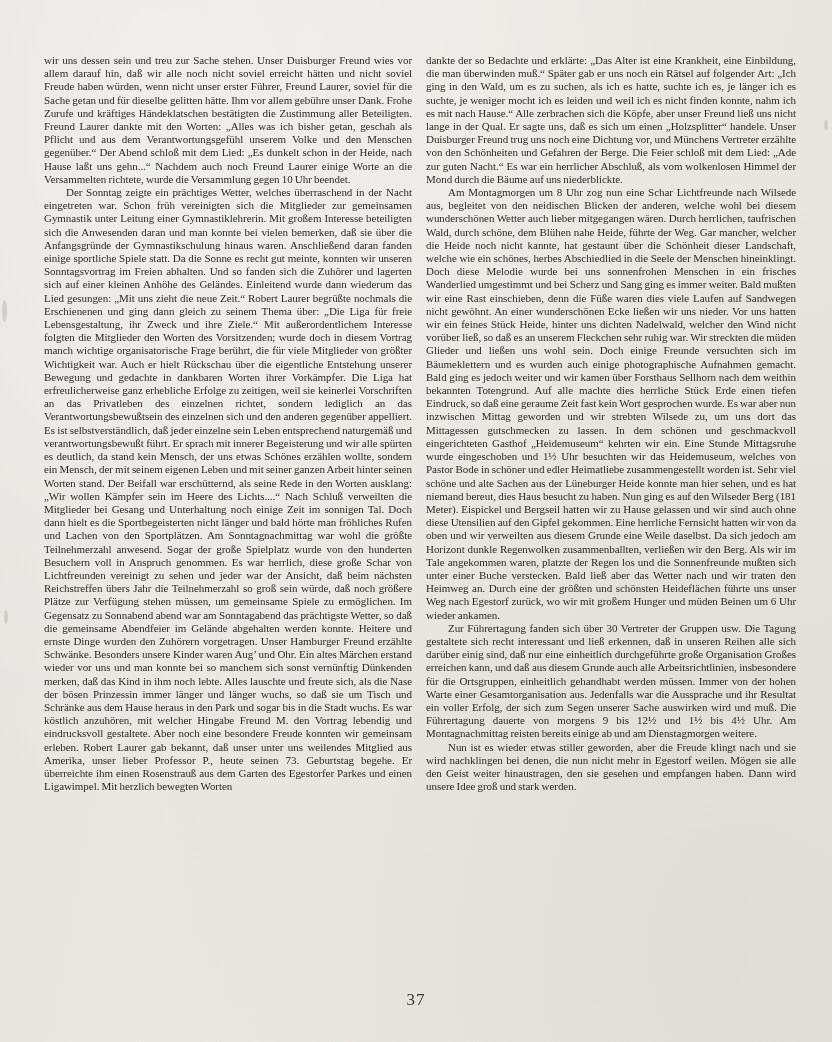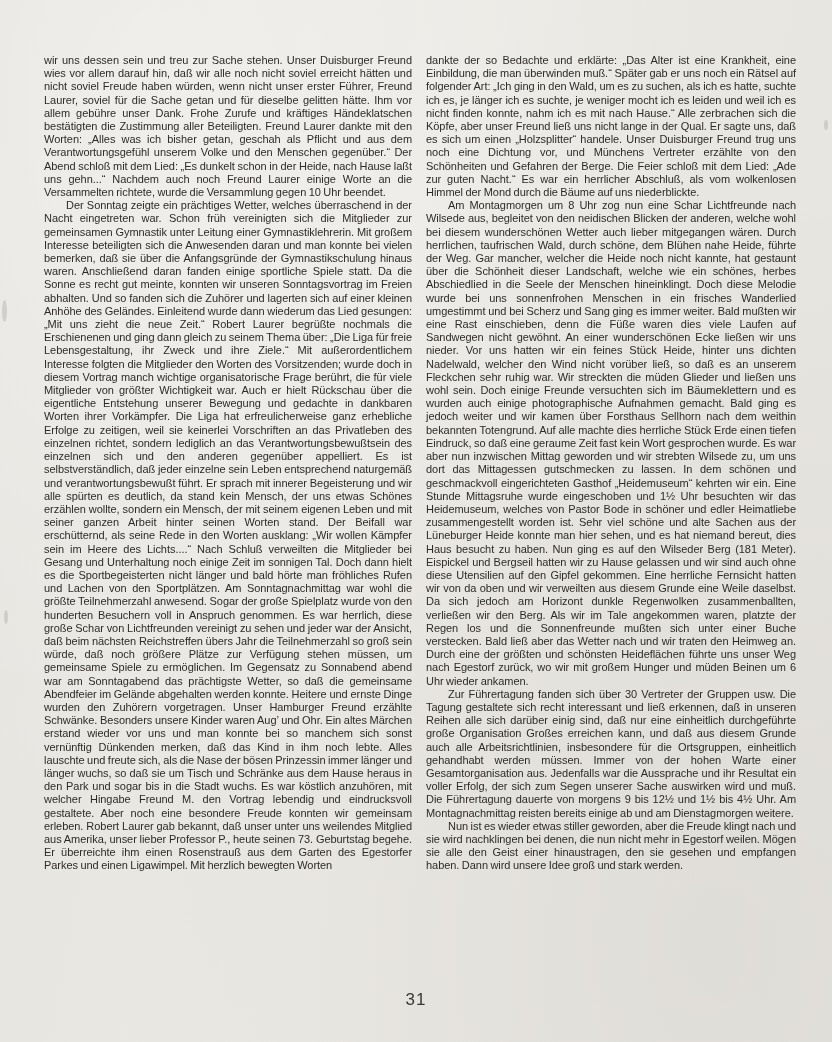--- a/index.html
+++ b/index.html
@@ -10,21 +10,21 @@
   .page {
     position: relative;
     width: 832px;
     height: 1042px;
     margin: 0 auto;
     background:
       radial-gradient(ellipse at 20% 10%, rgba(255,255,255,0.35), rgba(255,255,255,0) 55%),
       radial-gradient(ellipse at 85% 90%, rgba(120,115,105,0.08), rgba(120,115,105,0) 60%),
       linear-gradient(100deg, #e6e4df 0%, #ebe9e4 45%, #e7e5e0 100%);
     overflow: hidden;
-    font-family: Liberation Sans, sans-serif;
+    font-family: Liberation Serif, serif;
     color: #2e2b27;
   }
   .columns {
     position: absolute;
     left: 44px;
     top: 54px;
     width: 752px;
     display: flex;
     gap: 14px;
   }
@@ -70,24 +70,24 @@
 
     <div class="col col-left">
       <p class="para">wir uns dessen sein und treu zur Sache stehen. Unser Duisburger Freund wies vor allem darauf hin, daß wir alle noch nicht soviel erreicht hätten und nicht soviel Freude haben würden, wenn nicht unser erster Führer, Freund Laurer, soviel für die Sache getan und für dieselbe gelitten hätte. Ihm vor allem gebühre unser Dank. Frohe Zurufe und kräftiges Händeklatschen bestätigten die Zustimmung aller Beteiligten. Freund Laurer dankte mit den Worten: „Alles was ich bisher getan, geschah als Pflicht und aus dem Verantwortungsgefühl unserem Volke und den Menschen gegenüber.“ Der Abend schloß mit dem Lied: „Es dunkelt schon in der Heide, nach Hause laßt uns gehn...“ Nachdem auch noch Freund Laurer einige Worte an die Versammelten richtete, wurde die Versammlung gegen 10 Uhr beendet.</p>
       <p class="para indent gap">Der Sonntag zeigte ein prächtiges Wetter, welches überraschend in der Nacht eingetreten war. Schon früh vereinigten sich die Mitglieder zur gemeinsamen Gymnastik unter Leitung einer Gymnastiklehrerin. Mit großem Interesse beteiligten sich die Anwesenden daran und man konnte bei vielen bemerken, daß sie über die Anfangsgründe der Gymnastikschulung hinaus waren. Anschließend daran fanden einige sportliche Spiele statt. Da die Sonne es recht gut meinte, konnten wir unseren Sonntagsvortrag im Freien abhalten. Und so fanden sich die Zuhörer und lagerten sich auf einer kleinen Anhöhe des Geländes. Einleitend wurde dann wiederum das Lied gesungen: „Mit uns zieht die neue Zeit.“ Robert Laurer begrüßte nochmals die Erschienenen und ging dann gleich zu seinem Thema über: „Die Liga für freie Lebensgestaltung, ihr Zweck und ihre Ziele.“ Mit außerordentlichem Interesse folgten die Mitglieder den Worten des Vorsitzenden; wurde doch in diesem Vortrag manch wichtige organisatorische Frage berührt, die für viele Mitglieder von größter Wichtigkeit war. Auch er hielt Rückschau über die eigentliche Entstehung unserer Bewegung und gedachte in dankbaren Worten ihrer Vorkämpfer. Die Liga hat erfreulicherweise ganz erhebliche Erfolge zu zeitigen, weil sie keinerlei Vorschriften an das Privatleben des einzelnen richtet, sondern lediglich an das Verantwortungsbewußtsein des einzelnen sich und den anderen gegenüber appelliert. Es ist selbstverständlich, daß jeder einzelne sein Leben entsprechend naturgemäß und verantwortungsbewußt führt. Er sprach mit innerer Begeisterung und wir alle spürten es deutlich, da stand kein Mensch, der uns etwas Schönes erzählen wollte, sondern ein Mensch, der mit seinem eigenen Leben und mit seiner ganzen Arbeit hinter seinen Worten stand. Der Beifall war erschütternd, als seine Rede in den Worten ausklang: „Wir wollen Kämpfer sein im Heere des Lichts....“ Nach Schluß verweilten die Mitglieder bei Gesang und Unterhaltung noch einige Zeit im sonnigen Tal. Doch dann hielt es die Sportbegeisterten nicht länger und bald hörte man fröhliches Rufen und Lachen von den Sportplätzen. Am Sonntagnachmittag war wohl die größte Teilnehmerzahl anwesend. Sogar der große Spielplatz wurde von den hunderten Besuchern voll in Anspruch genommen. Es war herrlich, diese große Schar von Lichtfreunden vereinigt zu sehen und jeder war der Ansicht, daß beim nächsten Reichstreffen übers Jahr die Teilnehmerzahl so groß sein würde, daß noch größere Plätze zur Verfügung stehen müssen, um gemeinsame Spiele zu ermöglichen. Im Gegensatz zu Sonnabend abend war am Sonntagabend das prächtigste Wetter, so daß die gemeinsame Abendfeier im Gelände abgehalten werden konnte. Heitere und ernste Dinge wurden den Zuhörern vorgetragen. Unser Hamburger Freund erzählte Schwänke. Besonders unsere Kinder waren Aug’ und Ohr. Ein altes Märchen erstand wieder vor uns und man konnte bei so manchem sich sonst vernünftig Dünkenden merken, daß das Kind in ihm noch lebte. Alles lauschte und freute sich, als die Nase der bösen Prinzessin immer länger und länger wuchs, so daß sie um Tisch und Schränke aus dem Hause heraus in den Park und sogar bis in die Stadt wuchs. Es war köstlich anzuhören, mit welcher Hingabe Freund M. den Vortrag lebendig und eindrucksvoll gestaltete. Aber noch eine besondere Freude konnten wir gemeinsam erleben. Robert Laurer gab bekannt, daß unser unter uns weilendes Mitglied aus Amerika, unser lieber Professor P., heute seinen 73. Geburtstag begehe. Er überreichte ihm einen Rosenstrauß aus dem Garten des Egestorfer Parkes und einen Ligawimpel. Mit herzlich bewegten Worten</p>
     </div>
 
     <div class="col col-right">
       <p class="para">dankte der so Bedachte und erklärte: „Das Alter ist eine Krankheit, eine Einbildung, die man überwinden muß.“ Später gab er uns noch ein Rätsel auf folgender Art: „Ich ging in den Wald, um es zu suchen, als ich es hatte, suchte ich es, je länger ich es suchte, je weniger mocht ich es leiden und weil ich es nicht finden konnte, nahm ich es mit nach Hause.“ Alle zerbrachen sich die Köpfe, aber unser Freund ließ uns nicht lange in der Qual. Er sagte uns, daß es sich um einen „Holzsplitter“ handele. Unser Duisburger Freund trug uns noch eine Dichtung vor, und Münchens Vertreter erzählte von den Schönheiten und Gefahren der Berge. Die Feier schloß mit dem Lied: „Ade zur guten Nacht.“ Es war ein herrlicher Abschluß, als vom wolkenlosen Himmel der Mond durch die Bäume auf uns niederblickte.</p>
       <p class="para indent">Am Montagmorgen um 8 Uhr zog nun eine Schar Lichtfreunde nach Wilsede aus, begleitet von den neidischen Blicken der anderen, welche wohl bei diesem wunderschönen Wetter auch lieber mitgegangen wären. Durch herrlichen, taufrischen Wald, durch schöne, dem Blühen nahe Heide, führte der Weg. Gar mancher, welcher die Heide noch nicht kannte, hat gestaunt über die Schönheit dieser Landschaft, welche wie ein schönes, herbes Abschiedlied in die Seele der Menschen hineinklingt. Doch diese Melodie wurde bei uns sonnenfrohen Menschen in ein frisches Wanderlied umgestimmt und bei Scherz und Sang ging es immer weiter. Bald mußten wir eine Rast einschieben, denn die Füße waren dies viele Laufen auf Sandwegen nicht gewöhnt. An einer wunderschönen Ecke ließen wir uns nieder. Vor uns hatten wir ein feines Stück Heide, hinter uns dichten Nadelwald, welcher den Wind nicht vorüber ließ, so daß es an unserem Fleckchen sehr ruhig war. Wir streckten die müden Glieder und ließen uns wohl sein. Doch einige Freunde versuchten sich im Bäumeklettern und es wurden auch einige photographische Aufnahmen gemacht. Bald ging es jedoch weiter und wir kamen über Forsthaus Sellhorn nach dem weithin bekannten Totengrund. Auf alle machte dies herrliche Stück Erde einen tiefen Eindruck, so daß eine geraume Zeit fast kein Wort gesprochen wurde. Es war aber nun inzwischen Mittag geworden und wir strebten Wilsede zu, um uns dort das Mittagessen gutschmecken zu lassen. In dem schönen und geschmackvoll eingerichteten Gasthof „Heidemuseum“ kehrten wir ein. Eine Stunde Mittagsruhe wurde eingeschoben und 1½ Uhr besuchten wir das Heidemuseum, welches von Pastor Bode in schöner und edler Heimatliebe zusammengestellt worden ist. Sehr viel schöne und alte Sachen aus der Lüneburger Heide konnte man hier sehen, und es hat niemand bereut, dies Haus besucht zu haben. Nun ging es auf den Wilseder Berg (181 Meter). Eispickel und Bergseil hatten wir zu Hause gelassen und wir sind auch ohne diese Utensilien auf den Gipfel gekommen. Eine herrliche Fernsicht hatten wir von da oben und wir verweilten aus diesem Grunde eine Weile daselbst. Da sich jedoch am Horizont dunkle Regenwolken zusammenballten, verließen wir den Berg. Als wir im Tale angekommen waren, platzte der Regen los und die Sonnenfreunde mußten sich unter einer Buche verstecken. Bald ließ aber das Wetter nach und wir traten den Heimweg an. Durch eine der größten und schönsten Heideflächen führte uns unser Weg nach Egestorf zurück, wo wir mit großem Hunger und müden Beinen um 6 Uhr wieder ankamen.</p>
       <p class="para indent gap">Zur Führertagung fanden sich über 30 Vertreter der Gruppen usw. Die Tagung gestaltete sich recht interessant und ließ erkennen, daß in unseren Reihen alle sich darüber einig sind, daß nur eine einheitlich durchgeführte große Organisation Großes erreichen kann, und daß aus diesem Grunde auch alle Arbeitsrichtlinien, insbesondere für die Ortsgruppen, einheitlich gehandhabt werden müssen. Immer von der hohen Warte einer Gesamtorganisation aus. Jedenfalls war die Aussprache und ihr Resultat ein voller Erfolg, der sich zum Segen unserer Sache auswirken wird und muß. Die Führertagung dauerte von morgens 9 bis 12½ und 1½ bis 4½ Uhr. Am Montagnachmittag reisten bereits einige ab und am Dienstagmorgen weitere.</p>
-      <p class="para indent gap">Nun ist es wieder etwas stiller geworden, aber die Freude klingt nach und sie wird nachklingen bei denen, die nun nicht mehr in Egestorf weilen. Mögen sie alle den Geist einer hinaustragen, den sie gesehen und empfangen haben. Dann wird unsere Idee groß und stark werden.</p>
+      <p class="para indent gap">Nun ist es wieder etwas stiller geworden, aber die Freude klingt nach und sie wird nachklingen bei denen, die nun nicht mehr in Egestorf weilen. Mögen sie alle den Geist weiter hinaustragen, den sie gesehen und empfangen haben. Dann wird unsere Idee groß und stark werden.</p>
     </div>
 
   </div>
 
-  <div class="page-number">31</div>
+  <div class="page-number">37</div>
 
   <div class="scan-artifact artifact-1"></div>
   <div class="scan-artifact artifact-2"></div>
   <div class="scan-artifact artifact-3"></div>
 
 </div>
 
 </body></html>

